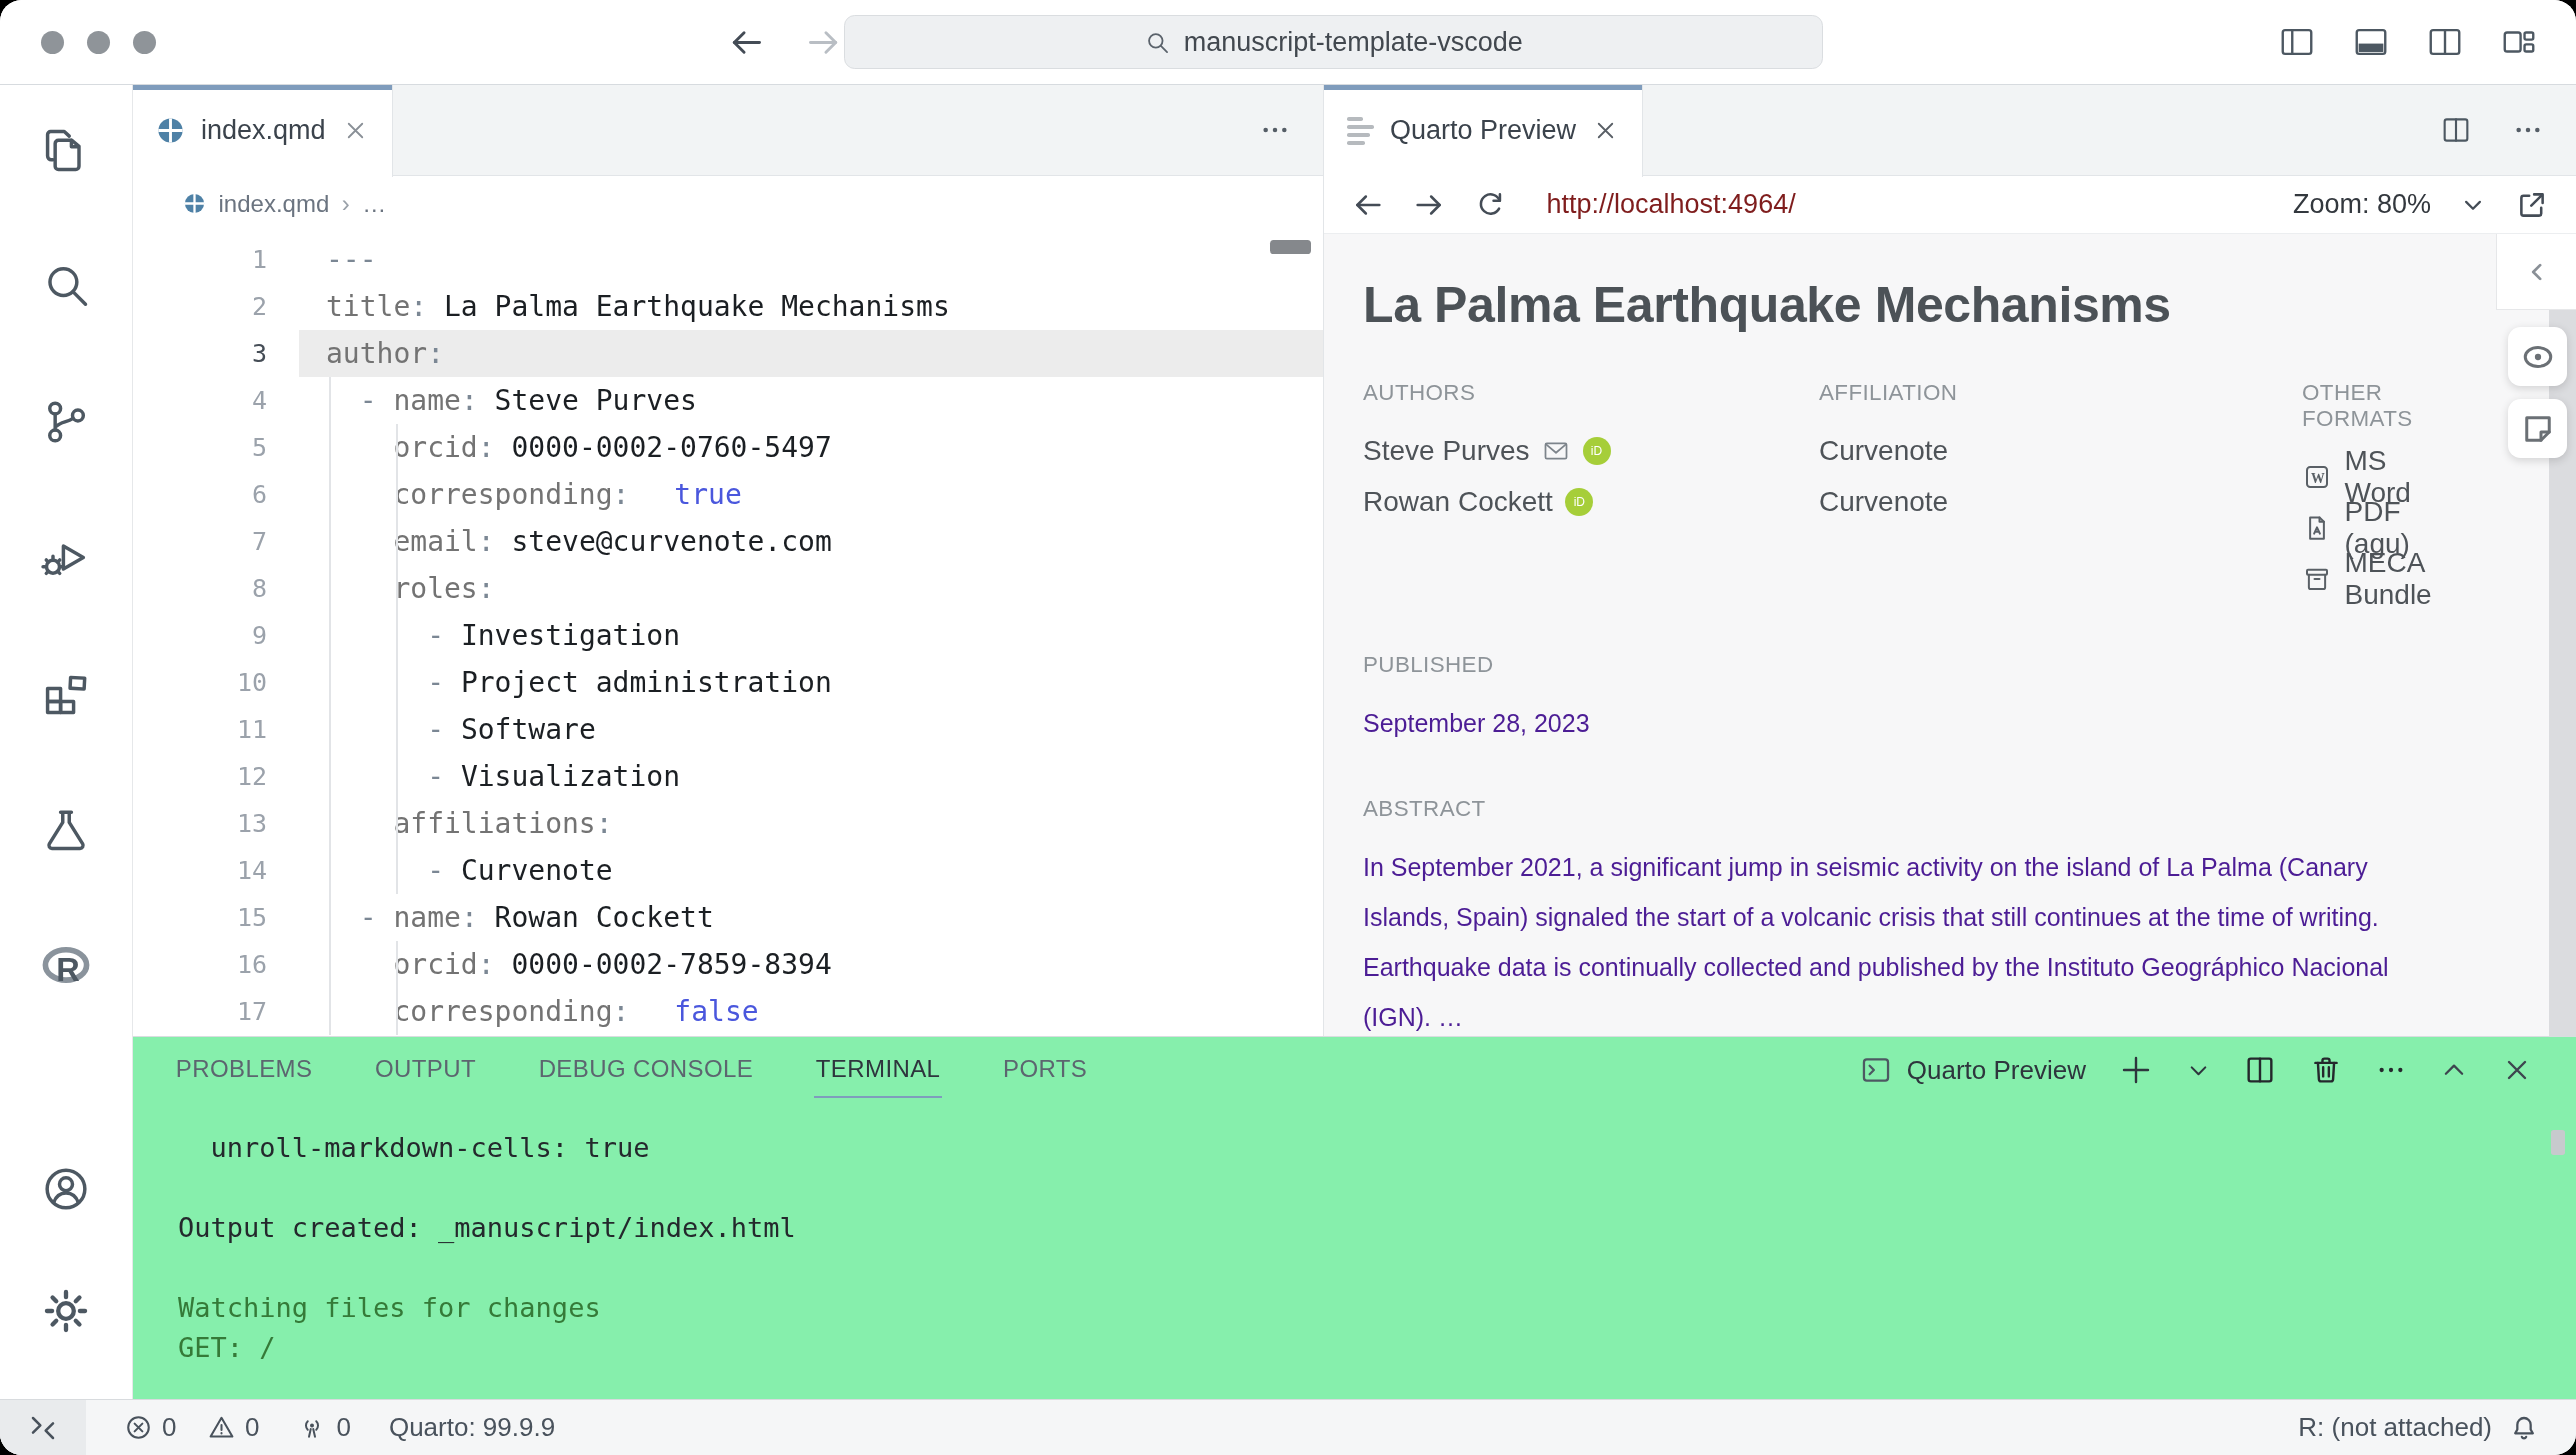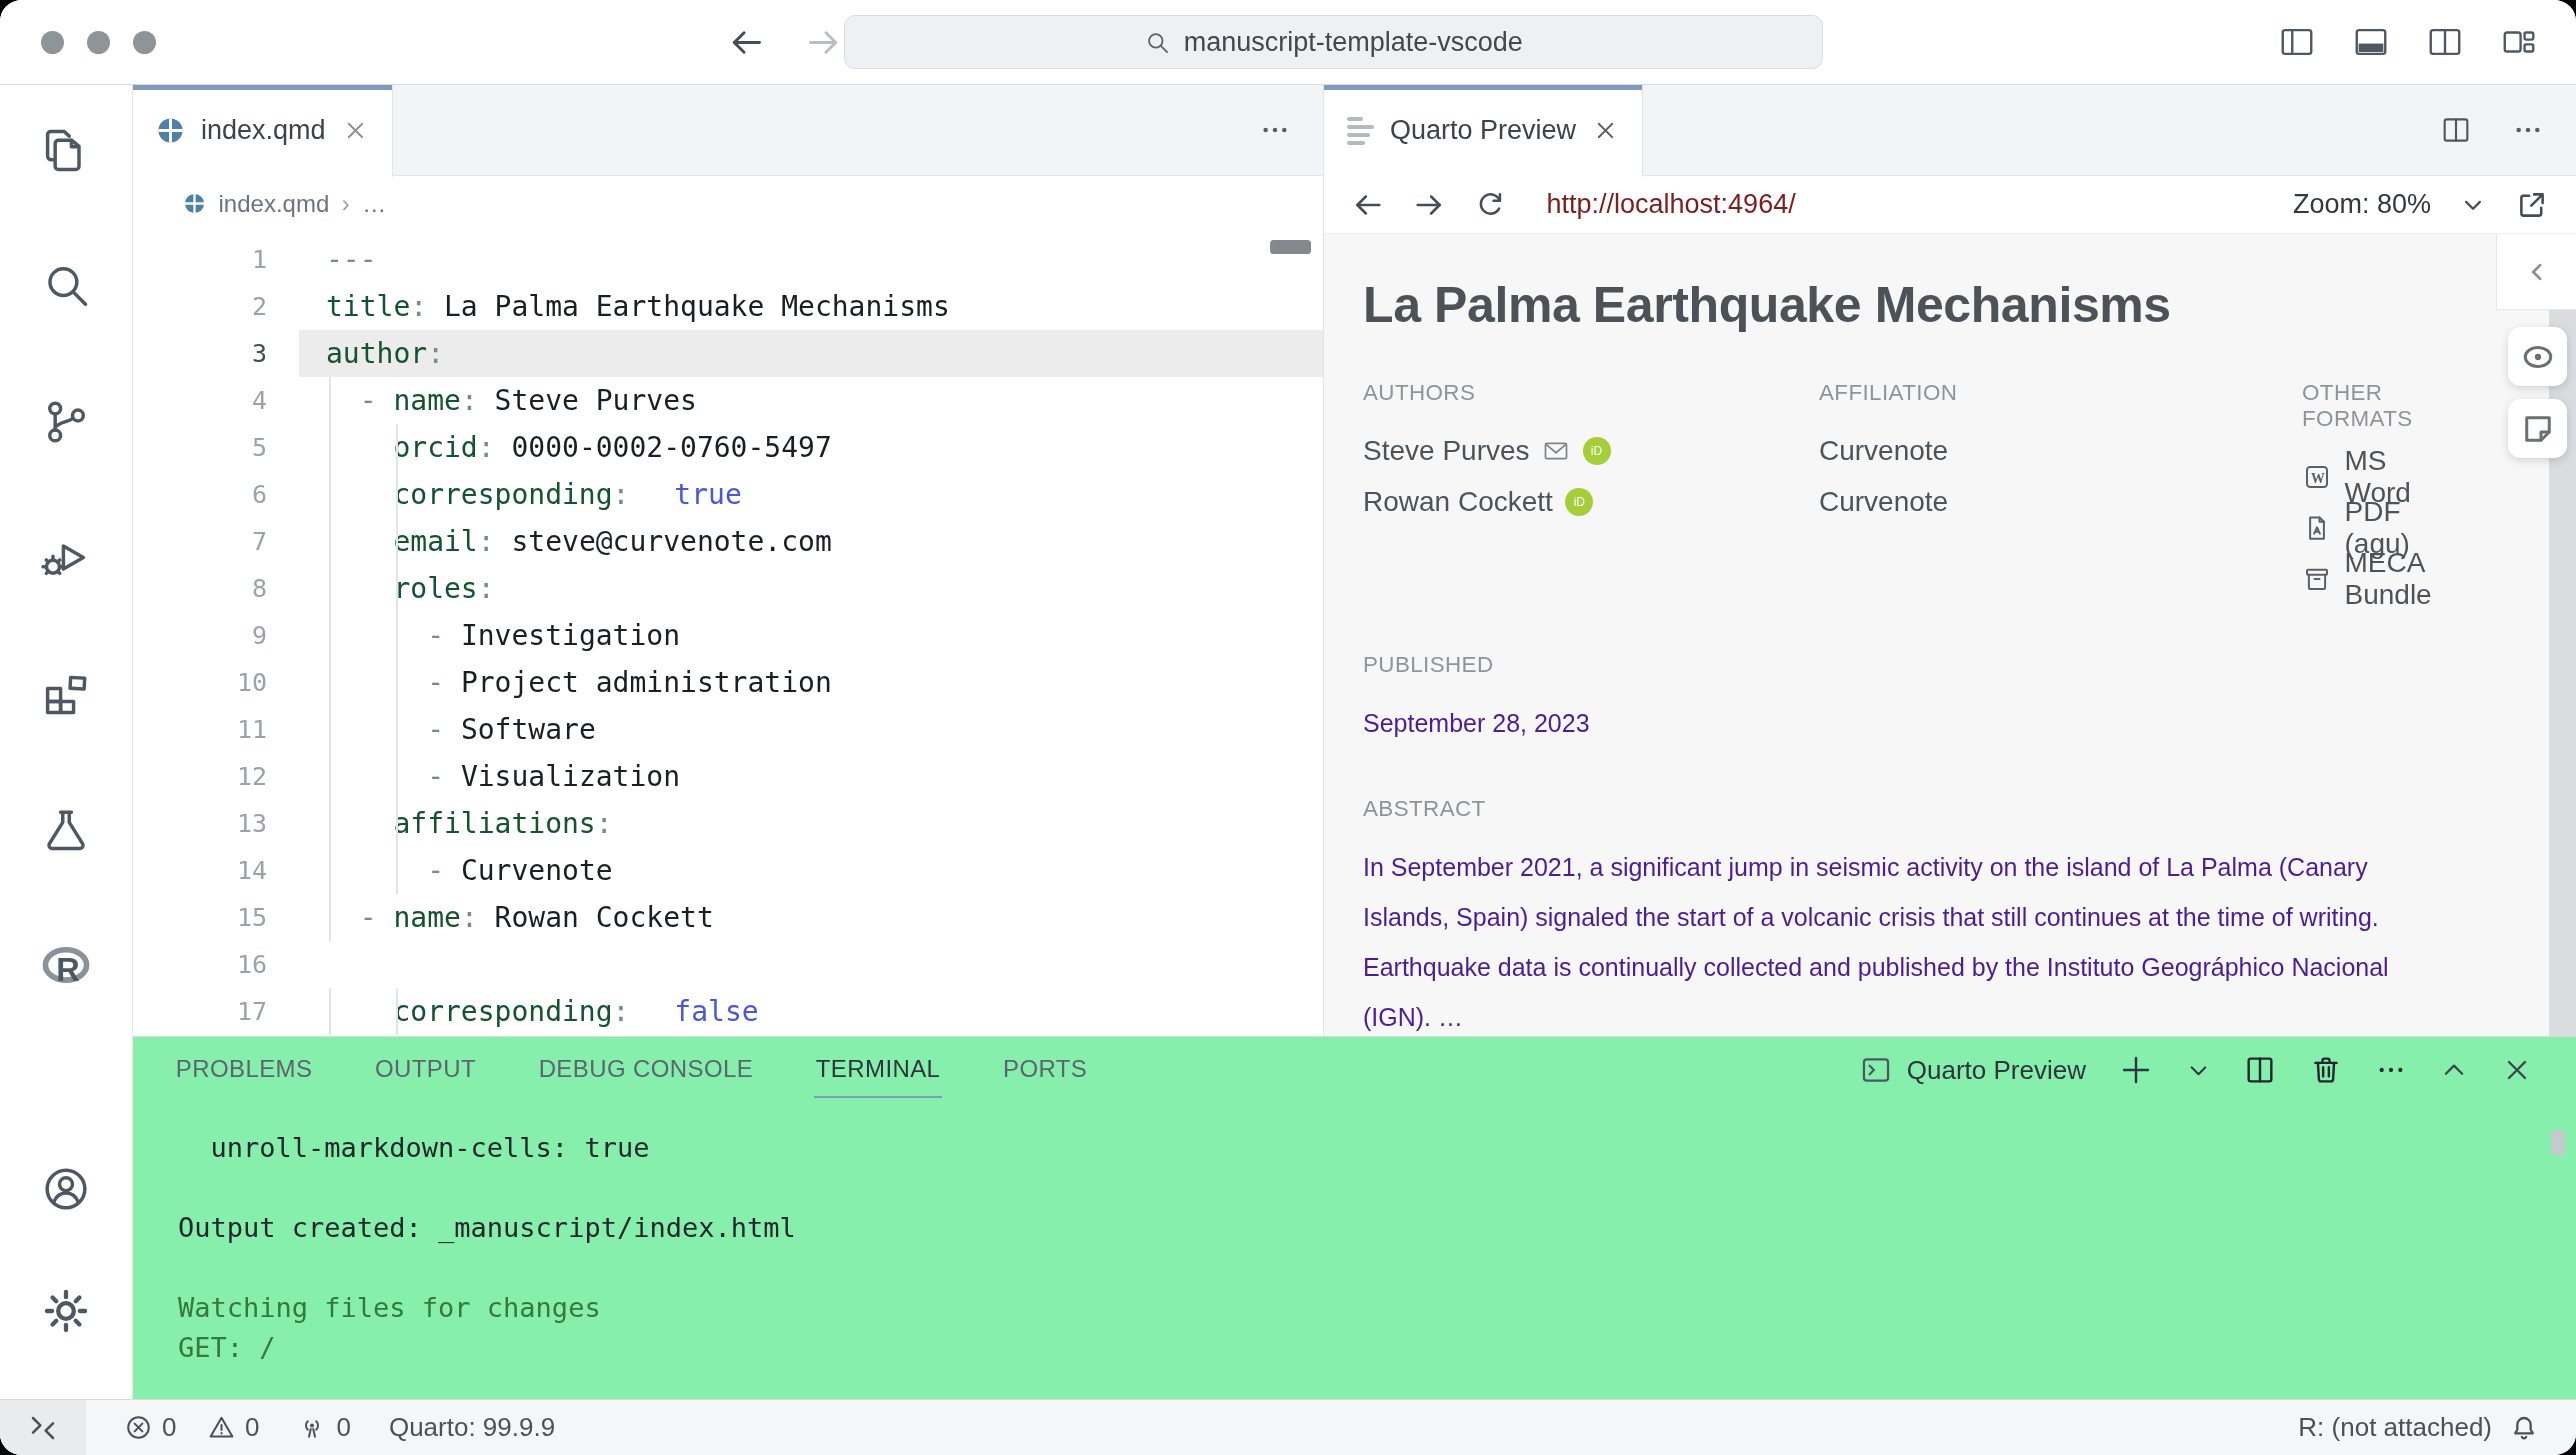--- a/index.html
+++ b/index.html
@@ -37,21 +37,21 @@
   .tabsrow .tr-actions{display:flex;align-items:center;gap:39px;padding-right:32px;}
   .qicon{width:29px;height:29px;flex:0 0 auto;}
   .breadcrumbs{height:55px;display:flex;align-items:center;gap:12.5px;padding-left:50px;color:#6b7480;font-size:24px;flex:0 0 auto;}
   .editor{flex:1;position:relative;overflow:hidden;background:#fff;padding-top:5.4px;}
   .cl{display:flex;height:47px;line-height:47px;font-family:"DejaVu Sans Mono","Liberation Mono",monospace;font-size:28px;white-space:pre;}
   .ln{width:134px;flex:0 0 auto;text-align:right;padding-right:32px;color:#9ba2ab;font-size:25px;}
   .cl.current .ln{color:#454d56;}
   .ct{position:relative;flex:1;padding-left:27px;}
   .cl.current .ct{background:#ececec;}
   .ig{position:absolute;top:0;bottom:0;width:1.8px;background:#e2e4e7;}
-  .sc-k{color:#14532d;text-align:center;}
+  .sc-k{color:#737373;text-align:center;}
   .sc-p{color:#7b8794;}
   .sc-v{color:#1b1f23;}
   .sc-b{color:#4a57dd;margin-left:28px;}
   .ed-thumb{position:absolute;right:12.5px;top:9px;width:41px;height:14.3px;border-radius:3.6px;background:#85888c;}
 
   
   .preview-group{flex:1;border-left:1.8px solid #e2e5e8;display:flex;flex-direction:column;min-width:0;}
   .ptab-icon{display:flex;flex-direction:column;gap:4.5px;width:27px;}
   .ptab-icon i{height:3.6px;background:#b6babe;border-radius:1.8px;}
   .ptab-icon i:nth-child(1){width:16px;}
@@ -275,21 +275,21 @@
                 <div class="cl"><span class="ln">6</span><span class="ct"><i class="ig" style="left: 30px;"></i><i class="ig" style="left: 97px;"></i><span class="sc-v">    </span><span class="sc-k">corresponding</span><span class="sc-p">: </span><span class="sc-b">true</span></span></div>
                 <div class="cl"><span class="ln">7</span><span class="ct"><i class="ig" style="left: 30px;"></i><i class="ig" style="left: 97px;"></i><span class="sc-v">    </span><span class="sc-k">email</span><span class="sc-p">: </span><span class="sc-v">steve@curvenote.com</span></span></div>
                 <div class="cl"><span class="ln">8</span><span class="ct"><i class="ig" style="left: 30px;"></i><i class="ig" style="left: 97px;"></i><span class="sc-v">    </span><span class="sc-k">roles</span><span class="sc-p">:</span></span></div>
                 <div class="cl"><span class="ln">9</span><span class="ct"><i class="ig" style="left: 30px;"></i><i class="ig" style="left: 97px;"></i><span class="sc-v">      </span><span class="sc-p">- </span><span class="sc-v">Investigation</span></span></div>
                 <div class="cl"><span class="ln">10</span><span class="ct"><i class="ig" style="left: 30px;"></i><i class="ig" style="left: 97px;"></i><span class="sc-v">      </span><span class="sc-p">- </span><span class="sc-v">Project administration</span></span></div>
                 <div class="cl"><span class="ln">11</span><span class="ct"><i class="ig" style="left: 30px;"></i><i class="ig" style="left: 97px;"></i><span class="sc-v">      </span><span class="sc-p">- </span><span class="sc-v">Software</span></span></div>
                 <div class="cl"><span class="ln">12</span><span class="ct"><i class="ig" style="left: 30px;"></i><i class="ig" style="left: 97px;"></i><span class="sc-v">      </span><span class="sc-p">- </span><span class="sc-v">Visualization</span></span></div>
                 <div class="cl"><span class="ln">13</span><span class="ct"><i class="ig" style="left: 30px;"></i><i class="ig" style="left: 97px;"></i><span class="sc-v">    </span><span class="sc-k">affiliations</span><span class="sc-p">:</span></span></div>
                 <div class="cl"><span class="ln">14</span><span class="ct"><i class="ig" style="left: 30px;"></i><i class="ig" style="left: 97px;"></i><span class="sc-v">      </span><span class="sc-p">- </span><span class="sc-v">Curvenote</span></span></div>
                 <div class="cl"><span class="ln">15</span><span class="ct"><i class="ig" style="left: 30px;"></i><span class="sc-v">  </span><span class="sc-p">- </span><span class="sc-k">name</span><span class="sc-p">: </span><span class="sc-v">Rowan Cockett</span></span></div>
-                <div class="cl"><span class="ln">16</span></div>
+                <div class="cl"><span class="ln">16</span><span class="ct"><i class="ig" style="left: 30px;"></i><i class="ig" style="left: 97px;"></i><span class="sc-v">    </span><span class="sc-k">orcid</span><span class="sc-p">: </span><span class="sc-v">0000-0002-7859-8394</span></span></div>
                 <div class="cl"><span class="ln">17</span><span class="ct"><i class="ig" style="left: 30px;"></i><i class="ig" style="left: 97px;"></i><span class="sc-v">    </span><span class="sc-k">corresponding</span><span class="sc-p">: </span><span class="sc-b">false</span></span></div>
               </div>
             <div class="ed-thumb"></div>
           </div>
         </div>
 
         <div class="preview-group">
           <div class="tabsrow">
             <div class="tab active">
               <span class="ptab-icon">

